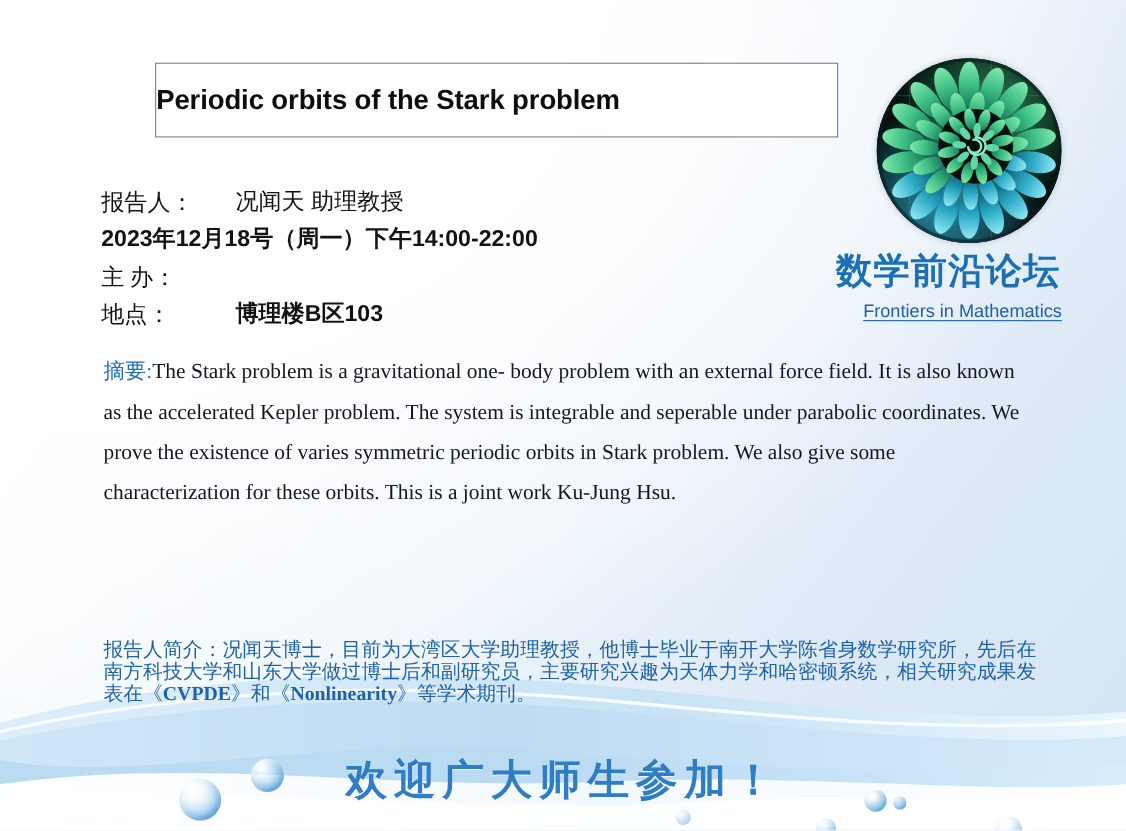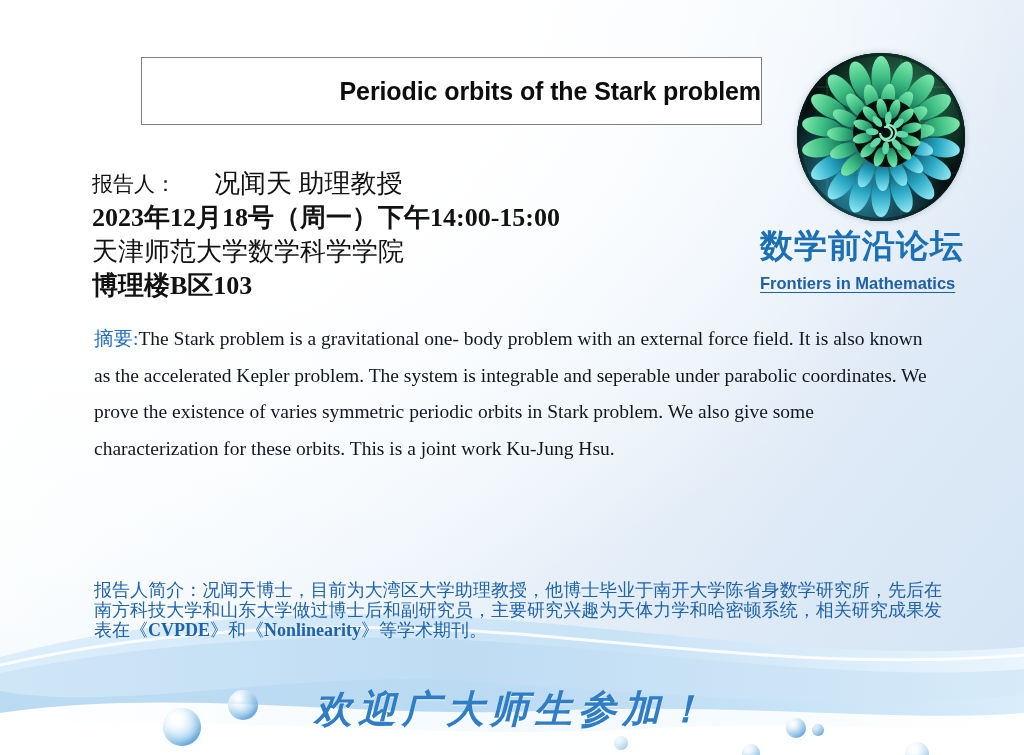--- a/index.html
+++ b/index.html
@@ -42,21 +42,21 @@
     position: absolute;
     left: 141px;
     top: 57px;
     width: 621px;
     height: 68px;
     box-sizing: border-box;
     background: #ffffff;
     border: 1.5px solid #7f7f7f;
     display: flex;
     align-items: center;
-    justify-content: flex-end;
+    justify-content: flex-start;
   }
   .title-text {
     font-family: "Liberation Sans", "DejaVu Sans", sans-serif;
     font-weight: bold;
     font-size: 25px;
     color: #0d0d0d;
     letter-spacing: -0.1px;
   }
 
   
@@ -88,24 +88,24 @@
     font-weight: bold;
     color: #1a6fb5;
     letter-spacing: 1px;
     white-space: nowrap;
   }
   .brand-en {
     position: absolute;
     left: 760px;
     top: 274px;
     width: 230px;
-    text-align: left;
+    text-align: center;
     font-family: "Liberation Sans", "DejaVu Sans", sans-serif;
     font-size: 16.5px;
-    font-weight: bold;
+    font-weight: normal;
     color: #1f5fa8;
     text-decoration: underline;
     text-underline-offset: 3px;
     white-space: nowrap;
   }
 
   
   .info-block {
     position: absolute;
     left: 92px;
@@ -118,23 +118,23 @@
     line-height: 34px;
     white-space: nowrap;
   }
   .info-label {
     width: 122px;
     font-size: 21px;
     color: #121212;
     font-family: "Liberation Serif", "DejaVu Serif", serif;
   }
   .info-value {
-    font-size: 26px;
+    font-size: 21px;
     color: #121212;
-    font-family: Liberation Serif, serif;
+    font-family: Liberation Sans, sans-serif;
   }
   .info-value.bold { font-weight: bold; }
 
   
   .abstract {
     position: absolute;
     left: 94px;
     top: 321px;
     width: 845px;
     font-size: 19.5px;
@@ -167,21 +167,20 @@
     position: absolute;
     left: 0;
     right: 0;
     top: 684px;
     text-align: center;
     font-family: "Liberation Sans", "DejaVu Sans", sans-serif;
     font-size: 38px;
     font-weight: bold;
     color: #2f7dc4;
     letter-spacing: 6px;
-    font-style: italic;
     text-shadow: 0 1px 0 rgba(255,255,255,0.8);
   }
 </style>
 </head>
 <body>
 
 <div id="poster">
 
   <div class="wave-layer">
     <svg viewBox="0 0 1024 160" preserveAspectRatio="none">
@@ -346,26 +345,27 @@
 
   <div class="brand-cn">数学前沿论坛</div>
   <div class="brand-en">Frontiers in Mathematics</div>
 
   <div class="info-block">
     <div class="info-row">
       <span class="info-label">报告人：</span>
       <span class="info-value">况闻天 助理教授</span>
     </div>
     <div class="info-row">
-      <span class="info-value bold">2023年12月18号（周一）下午14:00-15:00</span>
+      <span class="info-value bold">2023年12月18号（周一）下午14:00-22:00</span>
     </div>
     <div class="info-row">
-      <span class="info-value">天津师范大学数学科学学院</span>
+      <span class="info-label">主  办：</span>
     </div>
     <div class="info-row">
+      <span class="info-label">地点：</span>
       <span class="info-value bold">博理楼B区103</span>
     </div>
   </div>
 
   <div class="abstract">
     <span class="lbl">摘要</span><span class="lbl">:</span><span>The Stark problem is a gravitational one- body problem with an external force field. It is also known as the accelerated Kepler problem. The system is integrable and seperable under parabolic coordinates. We prove the existence of varies symmetric periodic orbits in Stark problem. We also give some characterization for these orbits. This is a joint work Ku-Jung Hsu.</span>
   </div>
 
   <div class="bio">
     <span>报告人简介：</span><span>况闻天博士，目前为大湾区大学助理教授，他博士毕业于南开大学陈省身数学研究所，先后在南方科技大学和山东大学做过博士后和副研究员，主要研究兴趣为天体力学和哈密顿系统，相关研究成果发表在《</span><b>CVPDE</b><span>》和《</span><b>Nonlinearity</b><span>》等学术期刊。</span>

